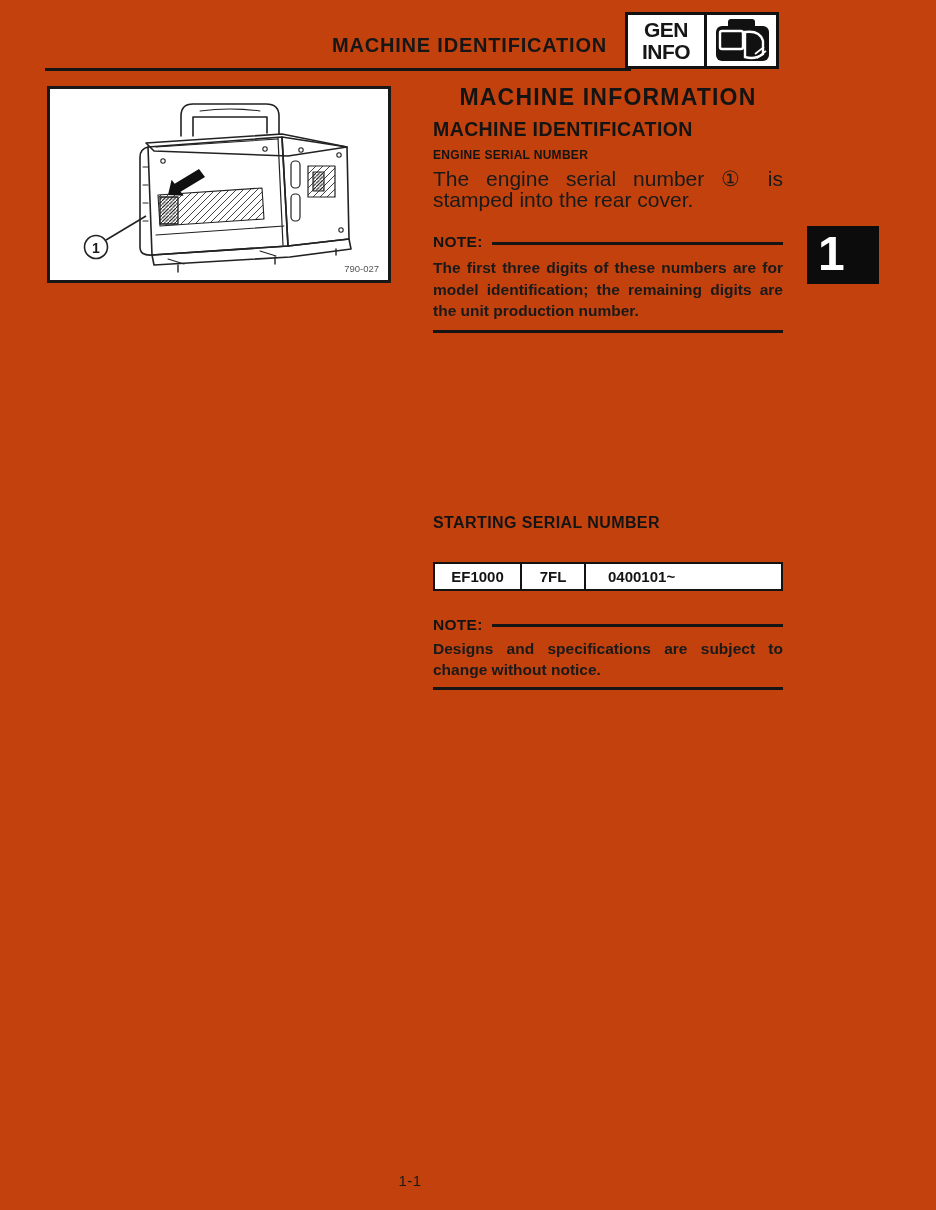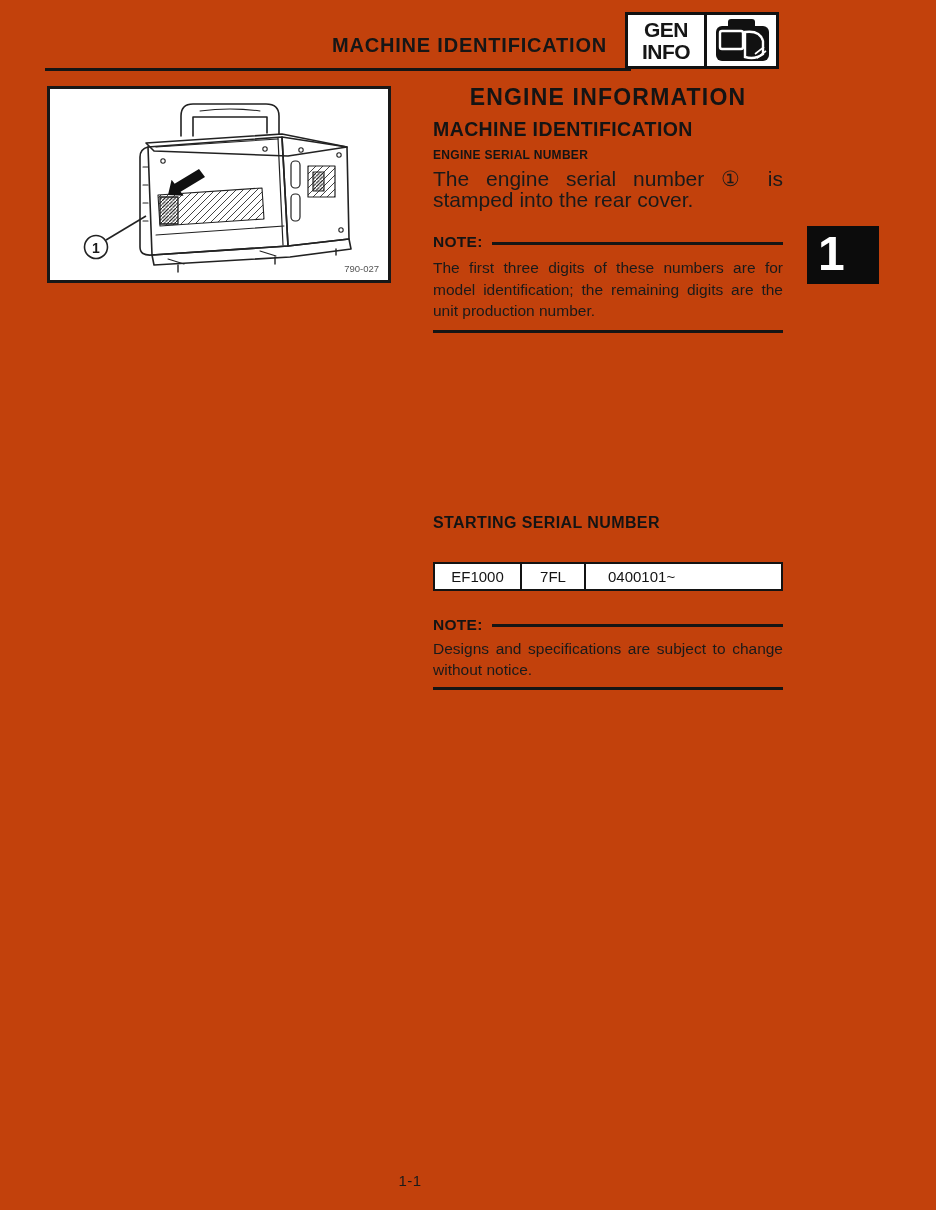--- a/index.html
+++ b/index.html
@@ -100,40 +100,40 @@
     font-size: 15.5px; font-weight: 700; letter-spacing: 0.3px;
     color: #141414; white-space: nowrap;
   }
   .note-rule {
     flex: 1; height: 3px; background: #151515;
     margin-left: 9px; margin-top: 2px;
   }
   .note-text {
     margin-top: 5px;
     font-size: 15.5px; line-height: 21.5px;
-    text-align: justify; color: #1a1a1a;
+    text-align: justify; color: #1a1a1a; font-weight: bold;
   }
   .close-rule {
     margin-top: 8px; height: 3px; background: #151515; width: 100%;
   }
   .start-heading {
     margin-top: 180px;
     font-size: 16px; font-weight: 700; letter-spacing: 0.4px;
     line-height: 19px; color: #141414;
   }
   .serial-table {
     margin-top: 30px;
     width: 100%; height: 29px;
     border: 2.5px solid #131313;
     display: flex; align-items: stretch;
     background: #fff;
   }
   .serial-cell {
     display: flex; align-items: center; justify-content: center;
-    font-size: 15px; font-weight: 400; color: #141414;
+    font-size: 15px; font-weight: 700; color: #141414;
   }
   .serial-cell.model { width: 85px; }
   .serial-cell.code  { width: 64px; border-left: 2px solid #131313; }
   .serial-cell.range {
     flex: 1; border-left: 2px solid #131313;
     justify-content: flex-start; padding-left: 22px;
   }
   .note2-row { margin-top: 24px; }
   .note2-text-mt { margin-top: 3px; }
   .close-rule2 { margin-top: 6px; }
@@ -227,21 +227,21 @@
       </g>
       <text x="46" y="163.5" text-anchor="middle" font-size="14" font-weight="bold" font-family="Liberation Sans, sans-serif" fill="#181818">1</text>
 
       <text x="329" y="183" text-anchor="end" font-size="9.5" font-family="Liberation Sans, sans-serif" fill="#555">790-027</text>
     </svg>
   </div>
 
   <div class="chapter-tab">1</div>
 
   <div class="right-col">
-    <div class="sec-title">ENGINE INFORMATION</div>
+    <div class="sec-title">MACHINE INFORMATION</div>
     <div class="sub-title">MACHINE IDENTIFICATION</div>
     <div class="h-small">ENGINE SERIAL NUMBER</div>
     <p class="body-text">The engine serial number ① is stamped into the rear cover.</p>
 
     <div class="note-row">
       <span class="note-label">NOTE:</span>
       <span class="note-rule"></span>
     </div>
     <p class="note-text">The first three digits of these numbers are for model identification; the remaining digits are the unit production number.</p>
     <div class="close-rule"></div>

